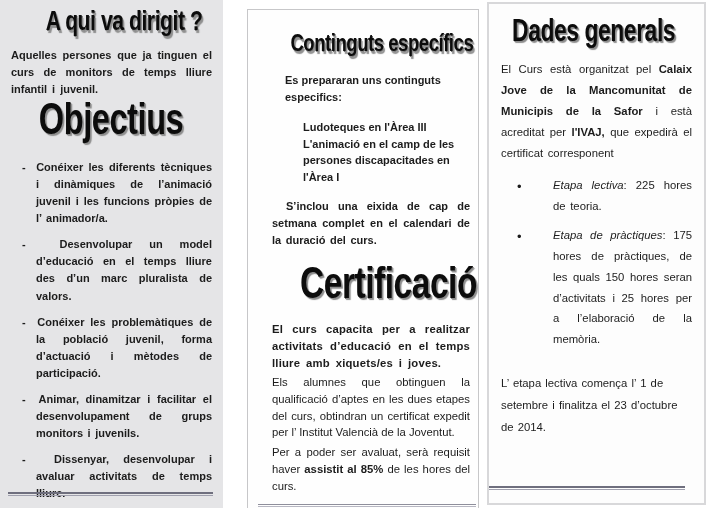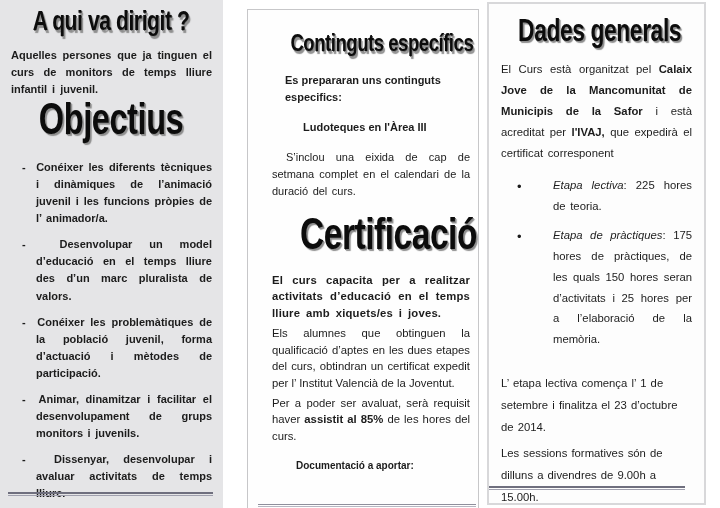--- a/index.html
+++ b/index.html
@@ -31,55 +31,55 @@
 
   
   .dbl-line { height: 4px; border-top: 2px solid #6f6f7e; border-bottom: 1px solid #a0a0ae; }
 
   
   #left-panel {
     left: 0; top: 0; width: 223px; height: 508px;
     background: #e5e5e7;
     padding: 6px 10px;
   }
-  .lp-h1 { font-size: 24px; text-align: center; margin: 4px 0 10px; }
+  .lp-h1 { font-size: 24px; text-align: right; margin: 4px 0 10px; }
   .lp-intro { font-weight: bold; margin: 12px 1px 6px; word-spacing: 2px; }
   .lp-h2 { font-size: 37px; text-align: center; margin: 4px 0 16px; }
   .obj-list { list-style: none; margin: 0 0 6px; padding: 0 1px 0 26px; }
   .obj-list li { font-weight: bold; text-indent: -14px; margin-bottom: 9px; word-spacing: 1.5px; }
   .obj-list li::before { content: "-  "; white-space: pre; }
   .lp-h3 { font-size: 24px; text-align: center; margin: 10px 0 14px; }
   #left-line { position: absolute; bottom: 12px; left: 8px; right: 10px; }
 
   
   #middle-panel {
     left: 247px; top: 9px; width: 232px; height: 508px;
     background: #fefefe;
     border: 1px solid #c7c7c9;
     padding: 8px 6px 8px 22px;
   }
   .mp-h1 { font-size: 21px; margin: 16px 0 16px 8px; }
   .mp-intro { font-weight: bold; margin: 0 0 13px 15px; text-align: left; }
   .mp-specifics { font-weight: bold; margin: 0 0 13px 33px; line-height: 1.5; text-align: left; }
-  .mp-note { font-weight: normal; text-indent: 14px; margin: 0 2px 2px; word-spacing: 1.5px; }
+  .mp-note { font-weight: bold; text-indent: 14px; margin: 0 2px 2px; word-spacing: 1.5px; }
   .mp-h2 { font-size: 38px; margin: 18px 0 14px 18px; }
   .mp-p  { margin: 0 2px 3px; font-size: 11.3px; line-height: 1.48; }
   .mp-p1 { font-weight: bold; word-spacing: 2.5px; letter-spacing: 0.2px; }
   .mp-doc-h { font-weight: bold; margin: 13px 0 2px 26px; font-size: 10px; text-align: left; }
   #middle-line { position: absolute; bottom: 9px; left: 10px; right: 2px;
                  height: 3px; border-top: 1px solid #8f8f9c; border-bottom: 1px solid #b7b7c2; }
 
   
   #right-panel {
     left: 487px; top: 2px; width: 219px; height: 503px;
     background: #fdfdfd;
     border: 2px solid #d8d8da;
     padding: 6px 12px;
   }
-  .rp-h1 { font-size: 26px; text-align: right; margin: 10px 0 12px; }
+  .rp-h1 { font-size: 26px; text-align: left; margin: 10px 0 12px; }
   .rp-org { font-size: 11.3px; line-height: 1.85; text-align: justify; word-spacing: 1.5px; }
   .rp-bullets { list-style: none; margin: 4px 0 0; padding: 0; font-size: 11.3px; line-height: 1.85; }
   .rp-bullets li { position: relative; padding-left: 52px; text-align: justify; word-spacing: 1.5px; margin-bottom: 2px; margin-top: 8px; }
   .rp-bullets li::before { content: "\2022"; position: absolute; left: 16px; font-size: 13px; }
   .rp-dates { font-size: 11.3px; line-height: 1.95; margin: 22px 0 0; text-align: left; word-spacing: 1px; }
   .rp-sessions { font-size: 11.3px; line-height: 1.95; margin: 4px 0 0; text-align: left; word-spacing: 1px; }
   #right-line { position: absolute; bottom: 13px; left: 0; width: 196px; }
 </style>
 </head>
 <body>
@@ -100,20 +100,21 @@
   <h2 class="hd lp-h3"><span class="hd-in">Continguts del curs</span></h2>
 
   <div class="dbl-line" id="left-line"></div>
 </section>
 
 <section class="panel" id="middle-panel">
   <h2 class="hd mp-h1"><span class="hd-in">Continguts específics</span></h2>
   <p class="t mp-intro">Es prepararan uns continguts especifics:</p>
   <div class="t mp-specifics">
     <div>Ludoteques en l'Àrea III</div>
+    <div>L'animació en el camp de les persones discapacitades en l'Àrea I</div>
   </div>
   <p class="t mp-note">S’inclou una eixida de cap de setmana complet en el calendari de la duració del curs.</p>
 
   <h2 class="hd mp-h2"><span class="hd-in">Certificació</span></h2>
   <p class="t mp-p mp-p1">El curs capacita per a realitzar activitats d’educació en el temps lliure amb xiquets/es i joves.</p>
   <p class="t mp-p">Els alumnes que obtinguen la qualificació d’aptes en les dues etapes del curs, obtindran un certificat expedit per l’ Institut Valencià de la Joventut.</p>
   <p class="t mp-p"><span>Per a poder ser avaluat, serà requisit haver </span><span class="bold">assistit al 85%</span><span> de les hores del curs.</span></p>
 
   <p class="t mp-doc-h">Documentació a aportar:</p>
 
@@ -123,16 +124,15 @@
 <section class="panel" id="right-panel">
   <h2 class="hd rp-h1"><span class="hd-in">Dades generals</span></h2>
   <p class="rp-org"><span>El Curs està organitzat pel </span><span class="bold">Calaix Jove de la Mancomunitat de Municipis de la Safor</span><span> i està acreditat per </span><span class="bold">l'IVAJ,</span><span> que expedirà el certificat corresponent</span></p>
 
   <ul class="rp-bullets">
     <li><span class="ital">Etapa lectiva</span><span>: 225 hores de teoria.</span></li>
     <li><span class="ital">Etapa de pràctiques</span><span>: 175 hores de pràctiques, de les quals 150 hores seran d’activitats i 25 hores per a l’elaboració de la memòria.</span></li>
   </ul>
 
   <p class="rp-dates">L’ etapa lectiva comença l’ 1 de setembre i finalitza el 23 d’octubre  de 2014.</p>
-  <p class="rp-sessions">Les sessions formatives són de dilluns a divendres  de 9.00h a 15.00h.</p>
 
   <div class="dbl-line" id="right-line"></div>
 </section>
 
 </body></html>

